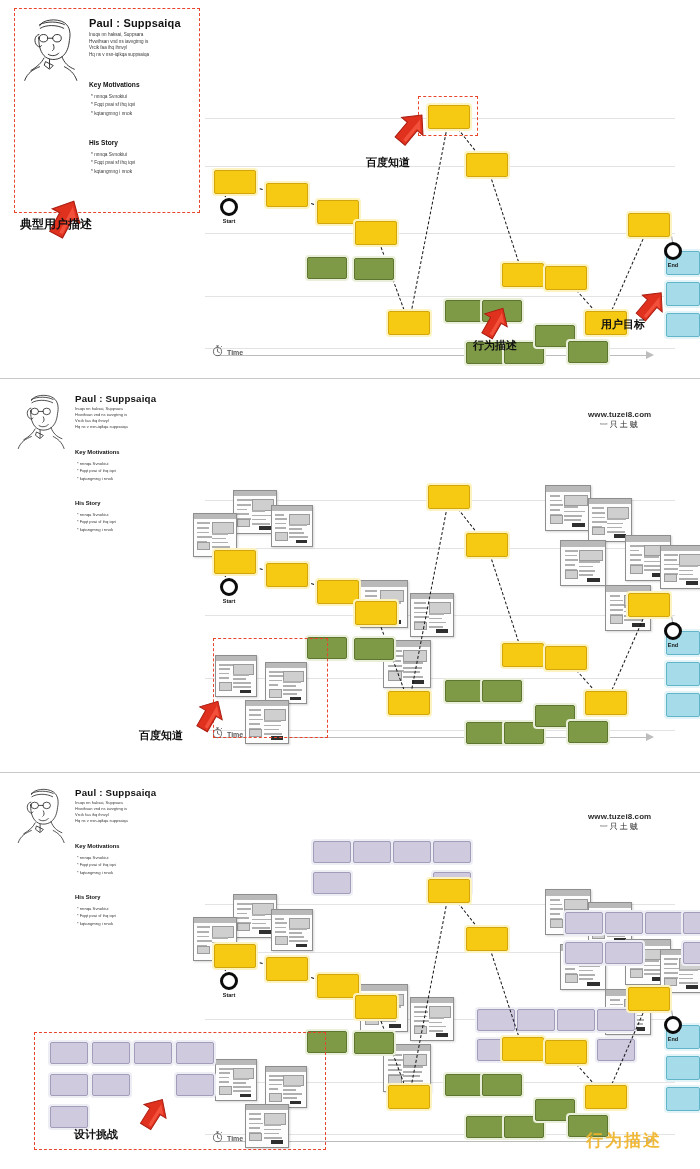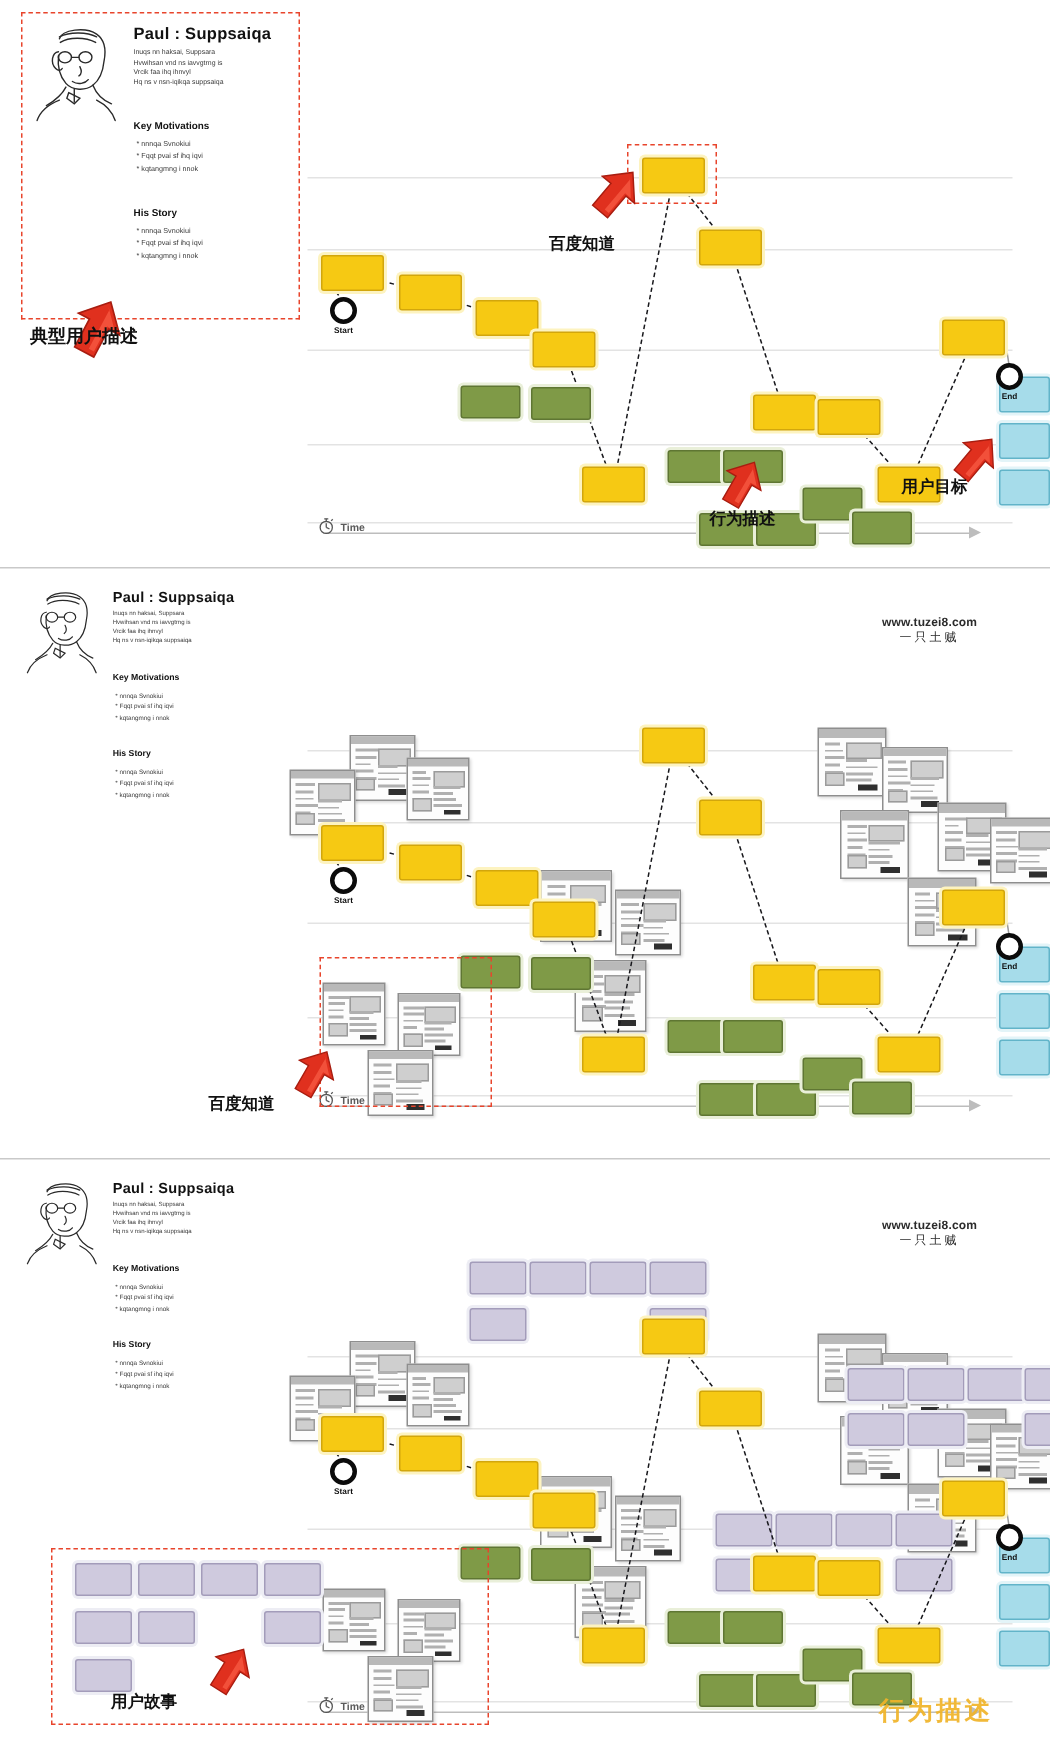--- a/index.html
+++ b/index.html
@@ -910,16 +910,16 @@
       <div class="card purple" style="left: 50px; top: 300px; width: 38px; height: 22px;"></div>
       <div class="card purple" style="left: 92px; top: 300px; width: 38px; height: 22px;"></div>
       <div class="card purple" style="left: 176px; top: 300px; width: 38px; height: 22px;"></div>
       <div class="card purple" style="left: 50px; top: 332px; width: 38px; height: 22px;"></div>
       <div class="arrow" style="width: 28px; height: 34px; transform: rotate(32deg); left: 140px; top: 322px;">
         <svg width="28" height="34" viewBox="0 0 60 72" style="display: block;">
           <path d="M30 2 L58 32 L43 32 L43 70 L17 70 L17 32 L2 32 Z" fill="#e0301e" stroke="#a81d10" stroke-width="2"></path>
           <path d="M30 8 L50 30 L40 30 L40 64 L33 64 L33 12 Z" fill="#f4563f" opacity=".85"></path>
         </svg>
       </div>
-      <div class="cn-label" style="left: 74px; top: 353px; font-size: 11px;">用户故事</div>
+      <div class="cn-label" style="left: 74px; top: 353px; font-size: 11px;">设计挑战</div>
       <div class="baidu" style="left: 586px; top: 355px; font-size: 17px;">行为描述</div>
     </div>
   </div>
 
 </body></html>

